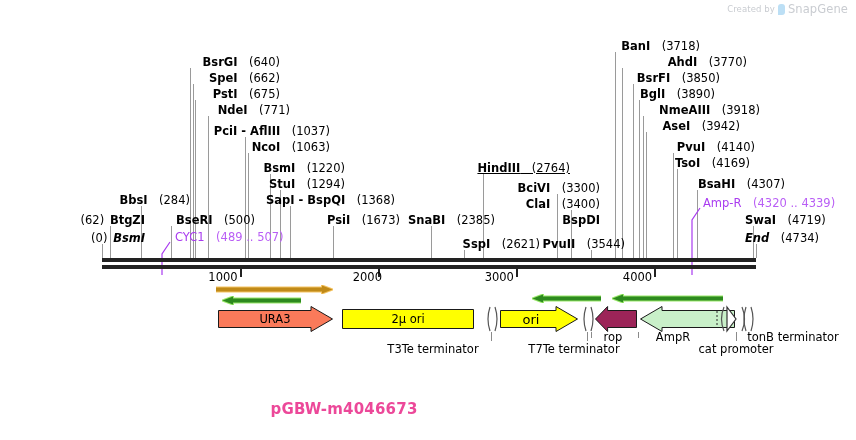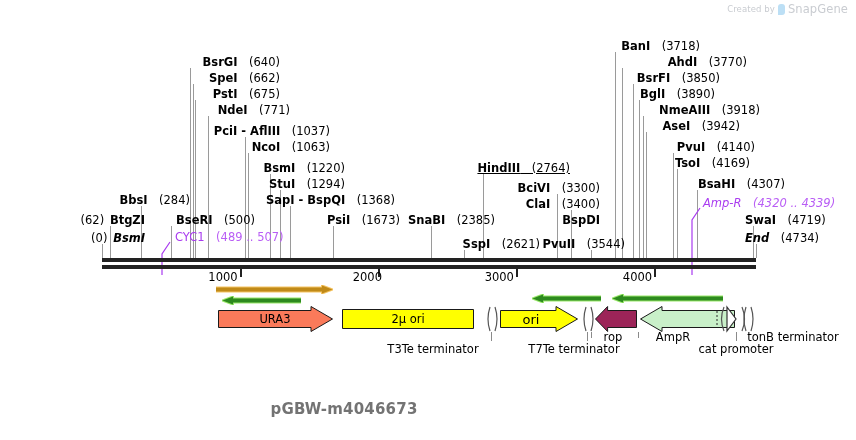--- a/index.html
+++ b/index.html
@@ -30,21 +30,21 @@
   .enz .pos{color:#000;font-weight:normal;}
   .enz.right{transform:translateX(-100%);}
   .feat-label{position:absolute;white-space:nowrap;font-size:11.5px;color:#a93bf0;}
   .feat-label .rng{color:#b95ef5;}
   .fname{position:absolute;font-size:11.5px;color:#000;white-space:nowrap;
          text-align:center;}
   .tickmark{position:absolute;width:1px;background:#8a8a8a;}
 
   
   .title{position:absolute;width:688px;text-align:center;font-size:15px;
-         font-weight:bold;color:#737373;letter-spacing:.2px;}
+         font-weight:bold;color:#ec4899;letter-spacing:.2px;}
   .subtitle{position:absolute;width:856px;text-align:center;font-size:11.5px;color:#000;}
 </style>
 </head>
 <body>
 
 <div id="map">
 
   <div class="credit">
     <span class="ctext">Created by</span>
     <span class="logo-mark"></span>
@@ -118,21 +118,21 @@
       <div class="enz right" style="left: 760px; top: 104px;"><b>NmeAIII</b><span class="pos">  (3918)</span></div>
       <div class="enz right" style="left: 740px; top: 120px;"><b>AseI</b><span class="pos">  (3942)</span></div>
       <div class="enz right" style="left: 755px; top: 141px;"><b>PvuI</b><span class="pos">  (4140)</span></div>
       <div class="enz right" style="left: 750px; top: 157px;"><b>TsoI</b><span class="pos">  (4169)</span></div>
       <div class="enz right" style="left: 785px; top: 178px;"><b>BsaHI</b><span class="pos">  (4307)</span></div>
       <div class="enz right" style="left: 145px; top: 232px;"><span class="pos">(0)</span> <b style="font-style: italic;">BsmI</b></div>
       <div class="enz right" style="left: 145px; top: 214px;"><span class="pos">(62)</span> <b>BtgZI</b></div>
       <div class="enz" style="left: 745px; top: 232px;"><b style="font-style: italic;">End</b>  <span class="pos">(4734)</span></div>
       <div class="enz" style="left: 745px; top: 214px;"><b>SwaI</b>  <span class="pos">(4719)</span></div>
       <div class="feat-label" style="left: 175px; top: 230px;"><span>CYC1</span><span class="rng">  (489 .. 507)</span></div>
-      <div class="feat-label" style="left: 703px; top: 196px; font-style: italic;"><span>Amp-R</span><span class="rng">  (4320 .. 4339)</span></div>
+      <div class="feat-label" style="left: 703px; top: 196px;"><span>Amp-R</span><span class="rng">  (4320 .. 4339)</span></div>
     </div>
   <div id="layer-ruler">
       <div class="backbone-outer" style="left:101.5px;top:258px;width:654px;height:4px;"></div>
       <div class="backbone-outer" style="left:101.5px;top:265px;width:654px;height:4px;"></div>
       <div class="tickbase" style="left:239.64955640050698px;top:269px;height:8px;"></div>
       <div class="ruler-num" style="left:237.64955640050698px;top:270px;">1000</div>
       <div class="tickbase" style="left:377.79911280101396px;top:269px;height:8px;"></div>
       <div class="ruler-num" style="left:382px;top:270px;">2000</div>
       <div class="tickbase" style="left:515.9486692015209px;top:269px;height:8px;"></div>
       <div class="ruler-num" style="left:513.9486692015209px;top:270px;">3000</div>

